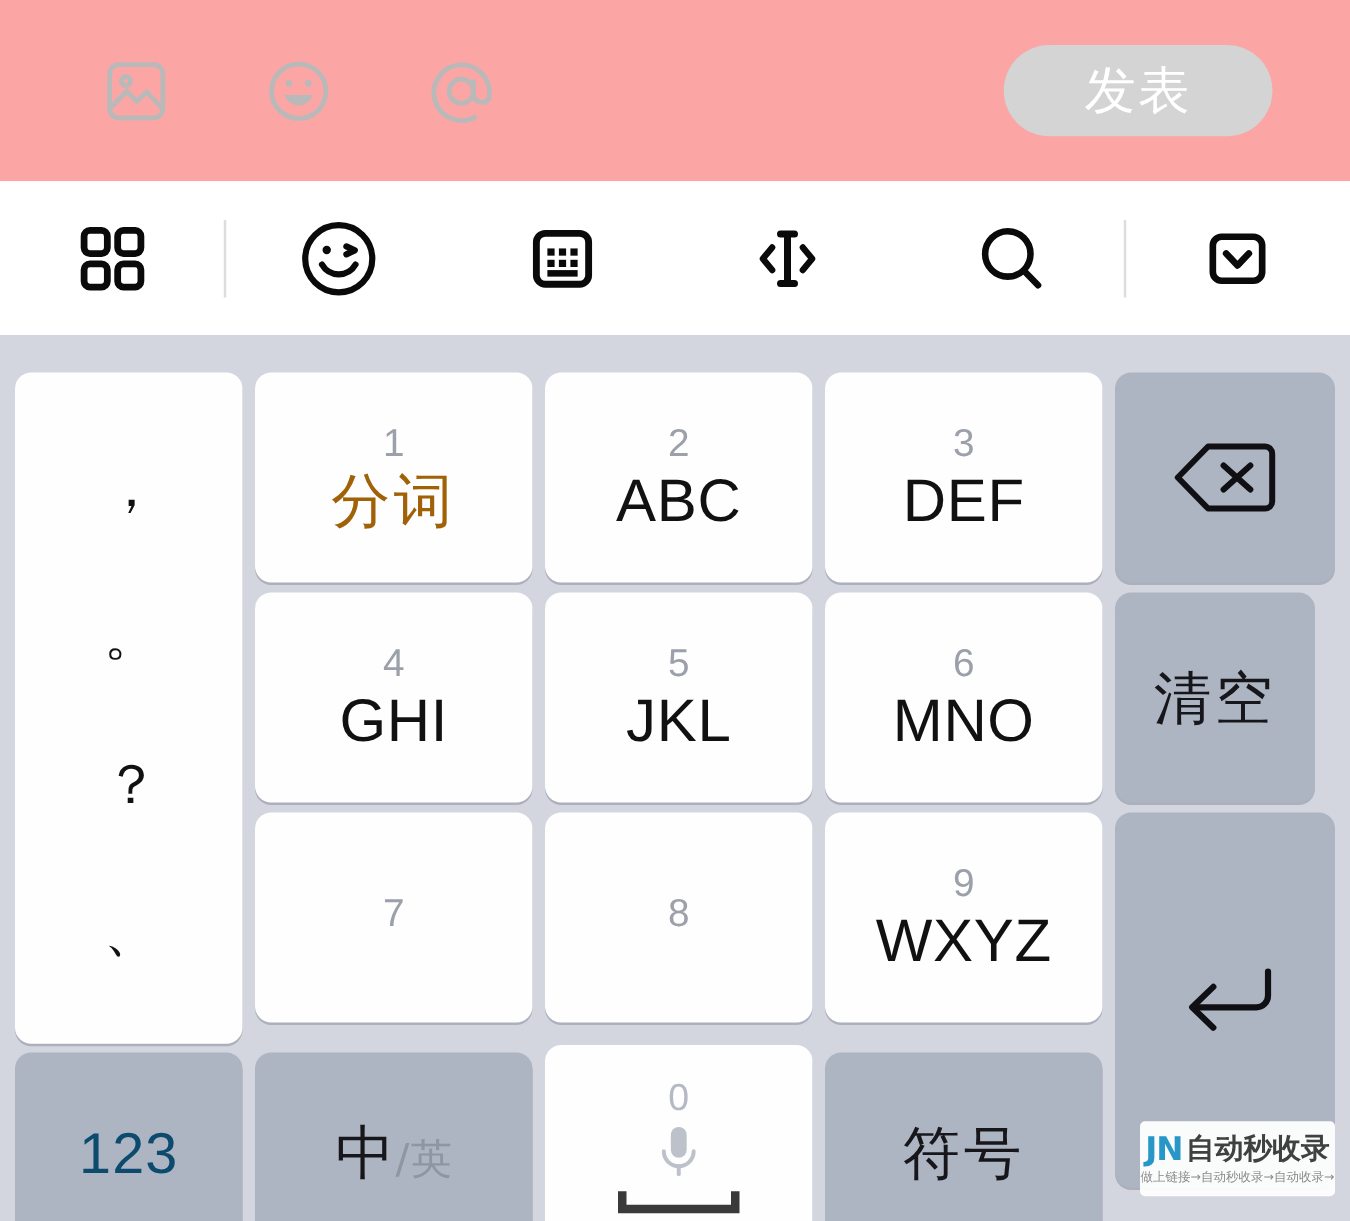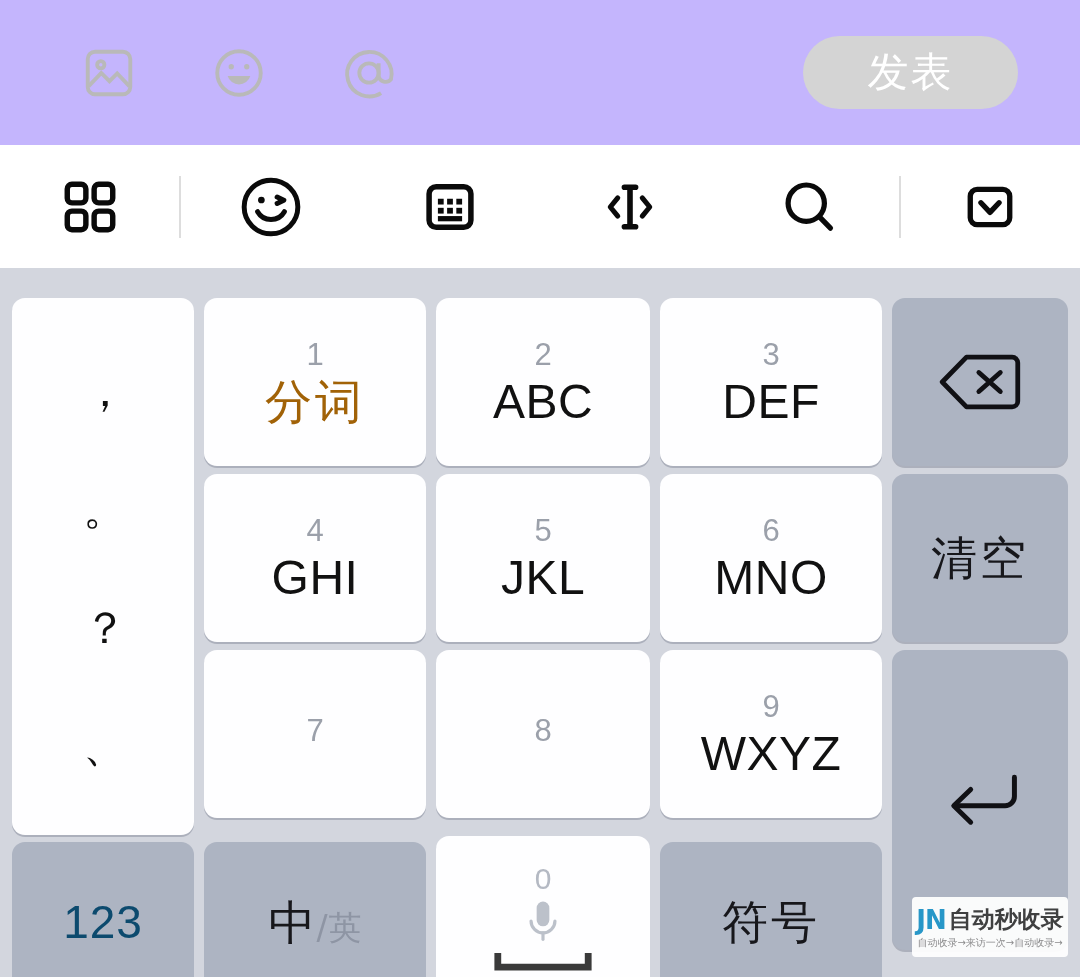--- a/index.html
+++ b/index.html
@@ -14,21 +14,21 @@
     overflow: hidden;
     position: relative;
   }
 
   
   .composer-bar {
     position: absolute;
     left: 0; top: 0;
     width: 1080px;
     height: 145px;
-    background: #c4b5fd;
+    background: #fca5a5;
     display: flex;
     align-items: center;
     box-sizing: border-box;
     padding: 0 36px;
   }
   .composer-icons {
     display: flex;
     align-items: center;
     gap: 68px;
     margin-left: 42px;
@@ -365,21 +365,21 @@
       <div class="letters">GHI</div>
     </div>
     <div class="key key-white" style="left:428px;  top:190px; width:214px; height:168px;">
       <div class="digit">5</div>
       <div class="letters">JKL</div>
     </div>
     <div class="key key-white" style="left:652px;  top:190px; width:222px; height:168px;">
       <div class="digit">6</div>
       <div class="letters">MNO</div>
     </div>
-    <div class="key key-gray" style="left:884px; top:190px; width:176px; height:168px;">
+    <div class="key key-gray" style="left:884px; top:190px; width:160px; height:168px;">
       <div class="gray-label">清空</div>
     </div>
 
     <div class="key key-white" style="left:196px;  top:366px; width:222px; height:168px;">
       <div class="digit">7</div>
     </div>
     <div class="key key-white" style="left:428px;  top:366px; width:214px; height:168px;">
       <div class="digit">8</div>
     </div>
     <div class="key key-white" style="left:652px;  top:366px; width:222px; height:168px;">
@@ -420,17 +420,17 @@
 
     <div class="key key-gray" style="left:652px; top:558px; width:222px; height:160px;">
       <div class="gray-label">符号</div>
     </div>
 
     <div class="watermark">
       <div class="wm-row">
         <span class="wm-logo">JN</span>
         <span class="wm-title">自动秒收录</span>
       </div>
-      <div class="wm-sub">自动收录→来访一次→自动收录→</div>
+      <div class="wm-sub">做上链接→自动秒收录→自动收录→</div>
     </div>
 
   </div>
 </div>
 
 </body></html>

